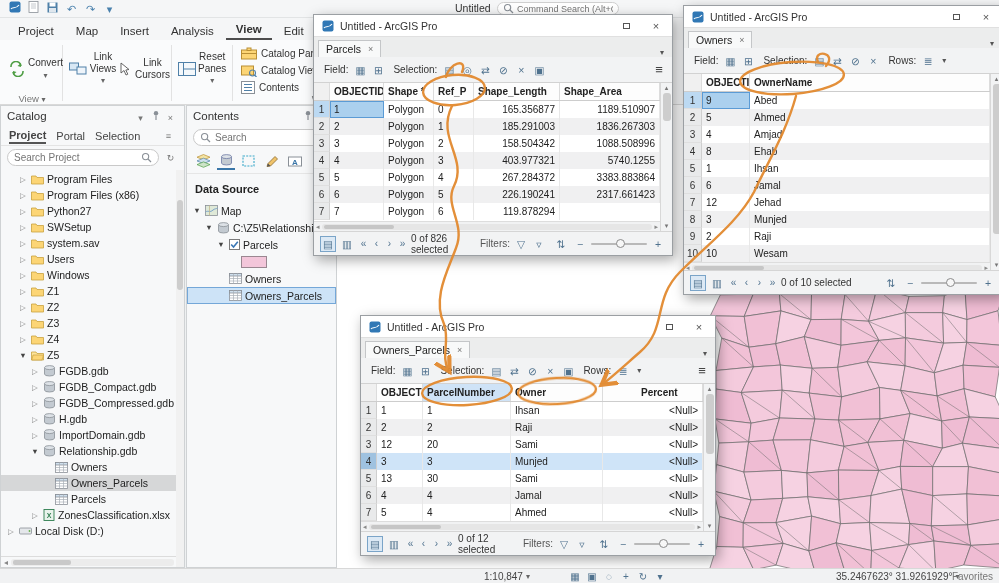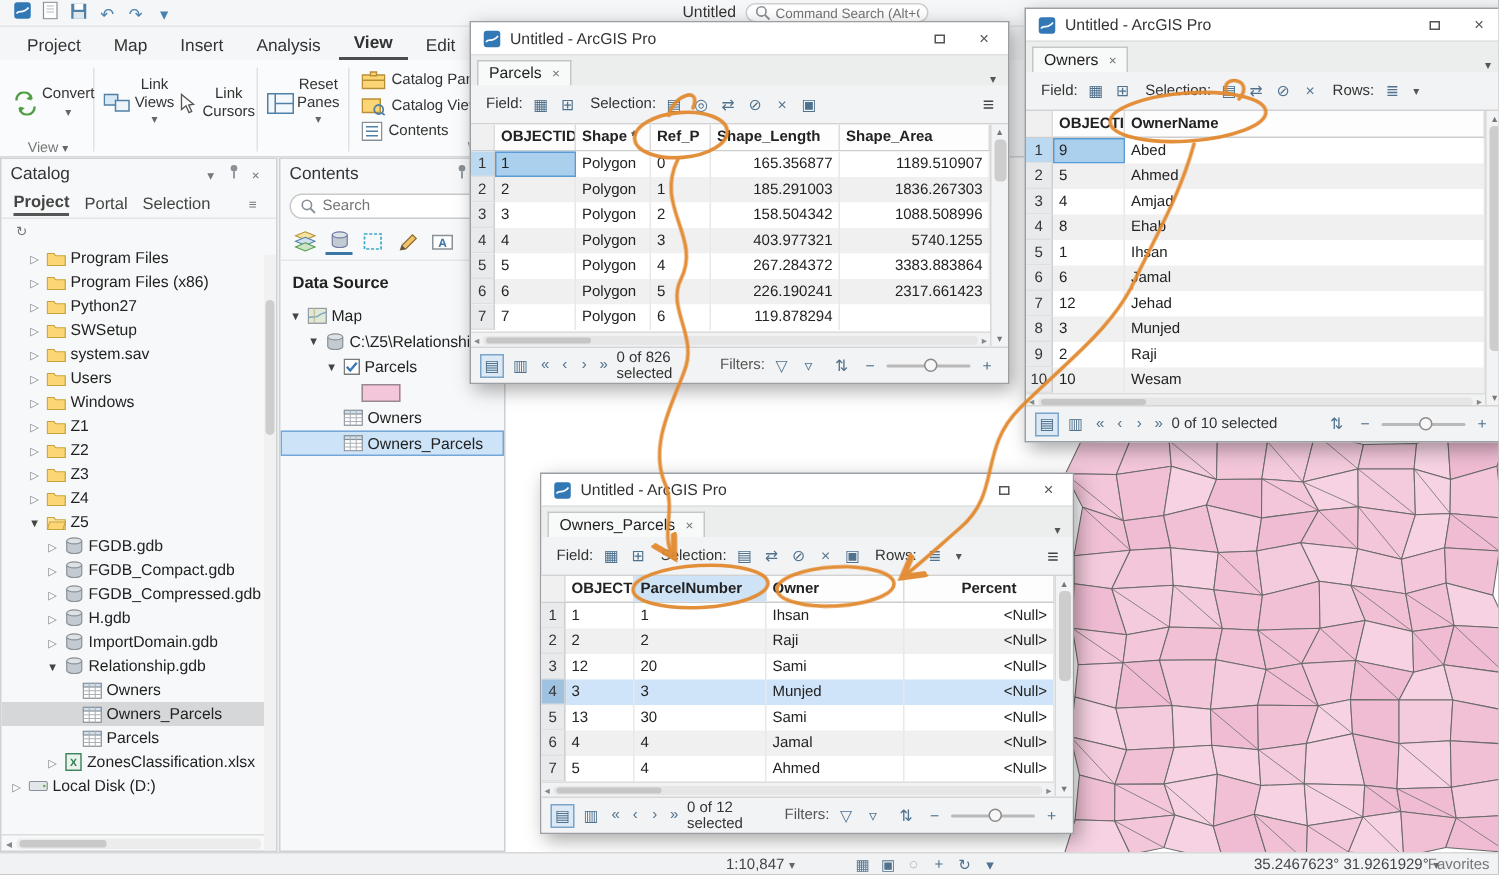--- a/index.html
+++ b/index.html
@@ -432,20 +432,29 @@
           </span><span class="ptico">×</span></span>
     </div>
     <div class="p-tabs" id="catalog-tabs">
         <span class="ptab active">Project</span>
         <span class="ptab">Portal</span>
         <span class="ptab">Selection</span>
         <span class="spacer"></span>
         <span class="ptico">≡</span>
       </div>
     <div class="searchrow">
+      <span class="searchbox">
+        <input placeholder="Search Project" style="">
+        <span class="ic" id="catsearch-icon">
+            <svg width="11" height="11" viewBox="0 0 11 11">
+              <circle cx="4.6" cy="4.6" r="3.1" fill="none" stroke="#8a9097" stroke-width="1.1"></circle>
+              <path d="M7 7 L10 10" stroke="#8a9097" stroke-width="1.2"></path>
+            </svg>
+          </span>
+      </span>
       <span class="ptico">↻</span>
     </div>
     <div class="tree" id="catalog-tree">
         <div class="tree-row" style="padding-left: 17px;">
           <span class="exp">▷</span>
           <span class="ic">
             <svg width="13" height="11" viewBox="0 0 13 11">
               <path d="M0.5 2 L0.5 10 L12.5 10 L12.5 3.5 L6 3.5 L5 2 Z" fill="#fcd575" stroke="#c9a23f" stroke-width="0.8"></path>
             </svg>
           </span>

